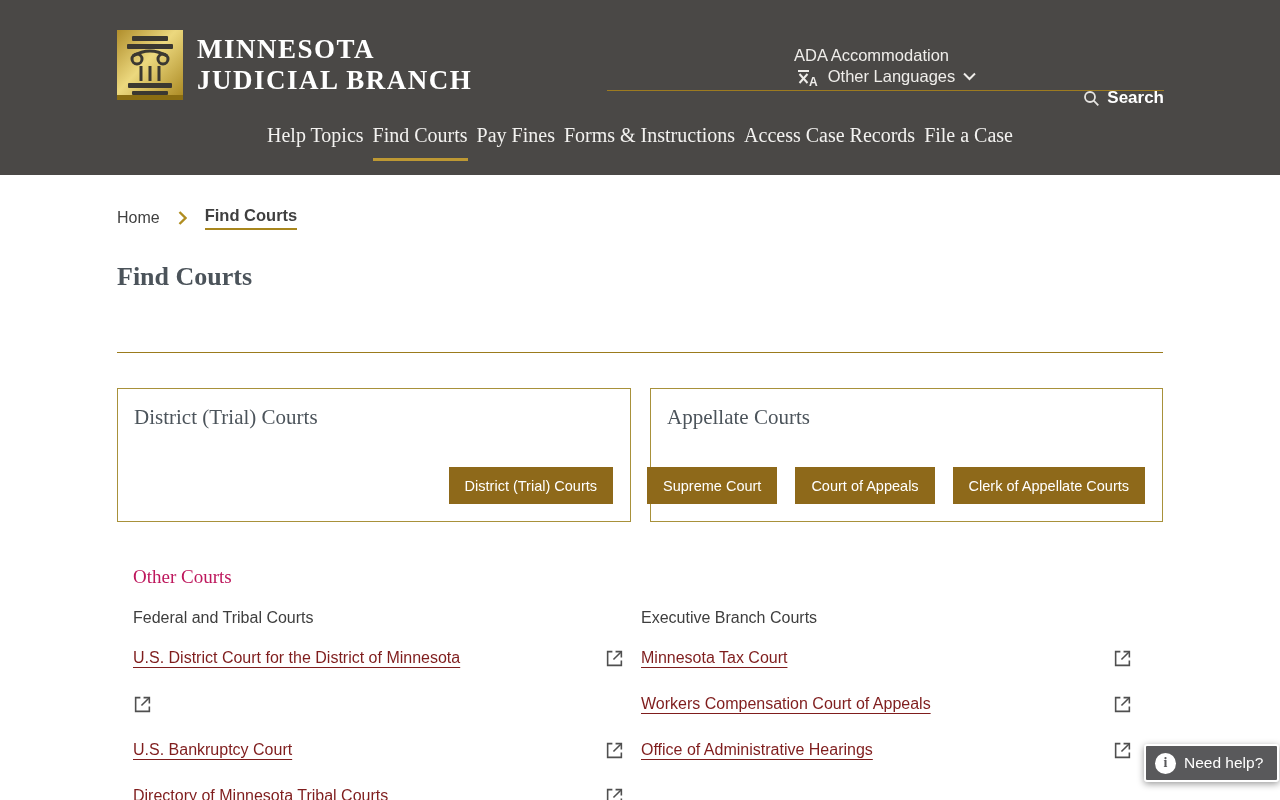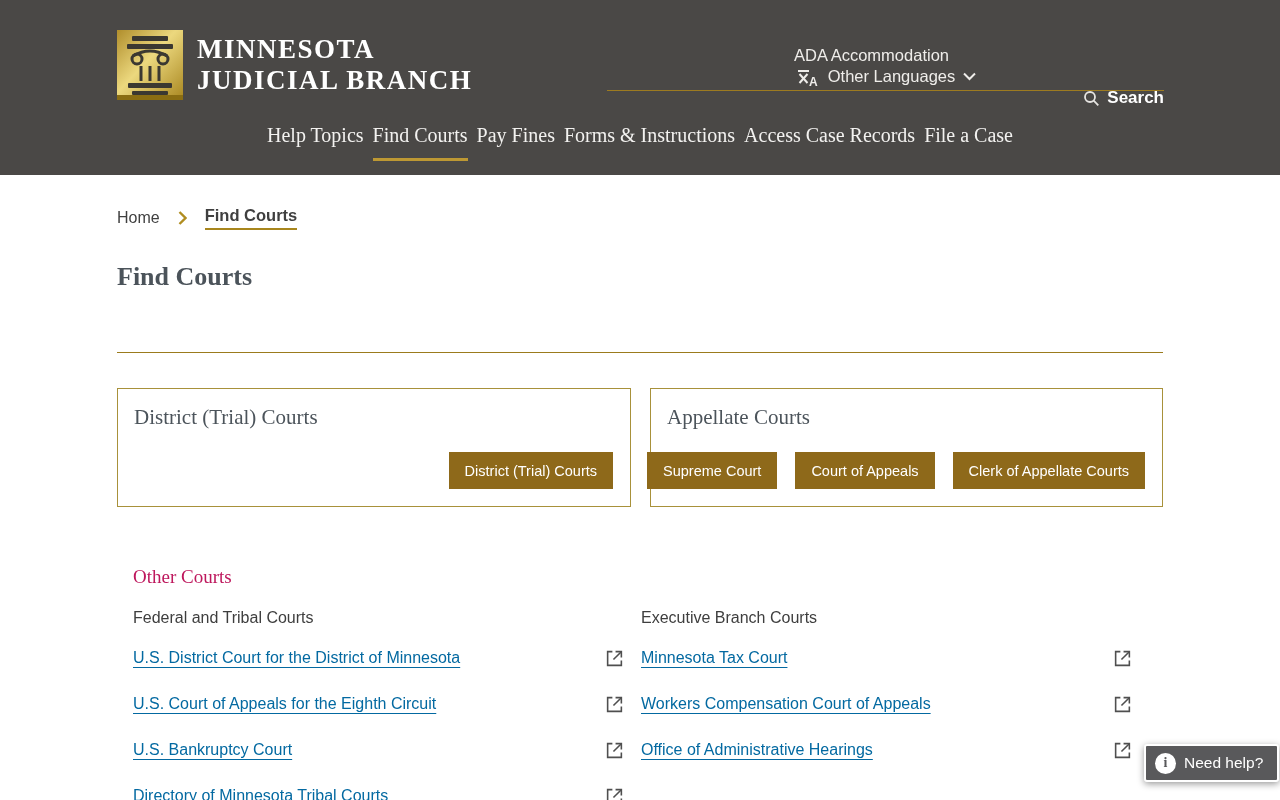--- a/index.html
+++ b/index.html
@@ -36,38 +36,38 @@
   .crumb-current { font-weight:bold; font-size:16.5px; border-bottom:2px solid #a8861d;
                    padding-bottom:3px; cursor:pointer; }
 
   .page-title { position:absolute; top:262px; left:117px;
                 font-family:"Liberation Serif", serif; font-size:26px; color:#4b535a; }
 
   .divider { position:absolute; top:352px; left:117px; width:1046px; height:0;
              border-top:1px solid #9b7b1d; }
 
   
-  .card { position:absolute; top:388px; height:119px; background:#fff; border:1px solid #a8913a; }
+  .card { position:absolute; top:388px; height:134px; background:#fff; border:1px solid #a8913a; }
   .card-district { left:117px; width:514px; }
   .card-appellate { left:650px; width:513px; }
   .card-title { margin:16px 0 0 16px; font-family:"Liberation Serif", serif;
                 font-size:21px; color:#4c545b; font-weight:500; }
   .card-buttons { position:absolute; right:17px; bottom:17px; display:flex; gap:18px; }
   .gold-btn { background:#8e691a; color:#fff; border:none; height:37px; padding:0 16px;
               font-family:"Liberation Sans", sans-serif; font-size:14.5px; cursor:pointer;
               display:flex; align-items:center; white-space:nowrap; }
 
   
   .other-section { position:absolute; top:566px; left:133px; width:1031px; }
   .other-title { font-family:"Liberation Serif", serif; font-size:19px; color:#be185d;
                  font-weight:500; margin-bottom:21px; }
   .columns { display:grid; grid-template-columns:491px 491px; column-gap:17px; }
   .col-heading { font-size:16px; font-weight:normal; color:#3e3e3e; margin-bottom:22px; }
   .link-row { display:flex; justify-content:space-between; align-items:flex-start; height:46px; }
-  .court-link { font-size:16px; color:#0369a1; text-decoration:underline;
+  .court-link { font-size:16px; color:#7f1d1d; text-decoration:underline;
                 text-underline-offset:4px; cursor:pointer; }
   .ext-icon { flex:0 0 auto; margin-top:0; cursor:pointer; }
 
   
   .need-help { position:absolute; left:1144px; top:744px; height:38px;
                display:flex; align-items:center; gap:8px; padding:0 14px 0 9px;
                background:#59595b; border:2px solid #ffffff; border-radius:3px;
                box-shadow:0 2px 7px rgba(0,0,0,0.4); color:#ffffff; font-size:15.5px;
                cursor:pointer; white-space:nowrap; }
   .info-circle { width:21px; height:21px; border-radius:50%; background:#ffffff; color:#59595b;
@@ -186,21 +186,20 @@
         <svg class="ext-icon" width="19" height="19" viewBox="0 0 18 18">
           <g fill="none" stroke="#4f4f4f" stroke-width="1.5">
             <path d="M7 2.5 H2.5 V15.5 H15.5 V11"></path>
             <path d="M8 10 L15.2 2.8"></path>
             <path d="M10 2.5 H15.5 V8"></path>
           </g>
         </svg>
       </div>
 
       <div class="link-row">
-        <span class="court-link">U.S. Court of Appeals for the Eighth Circuit</span>
         <svg class="ext-icon" width="19" height="19" viewBox="0 0 18 18">
           <g fill="none" stroke="#4f4f4f" stroke-width="1.5">
             <path d="M7 2.5 H2.5 V15.5 H15.5 V11"></path>
             <path d="M8 10 L15.2 2.8"></path>
             <path d="M10 2.5 H15.5 V8"></path>
           </g>
         </svg>
       </div>
 
       <div class="link-row">

